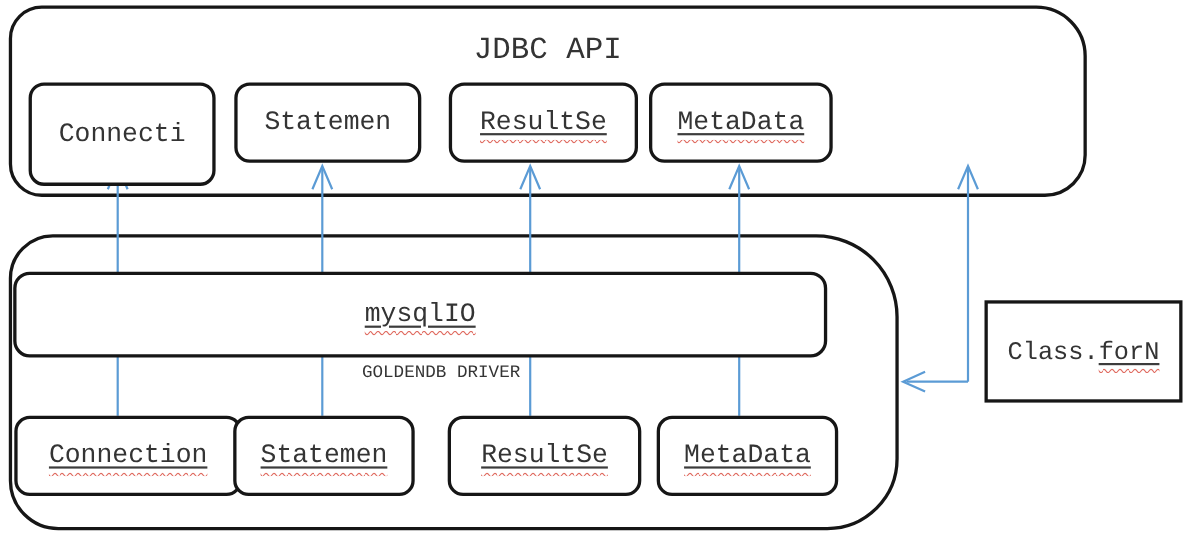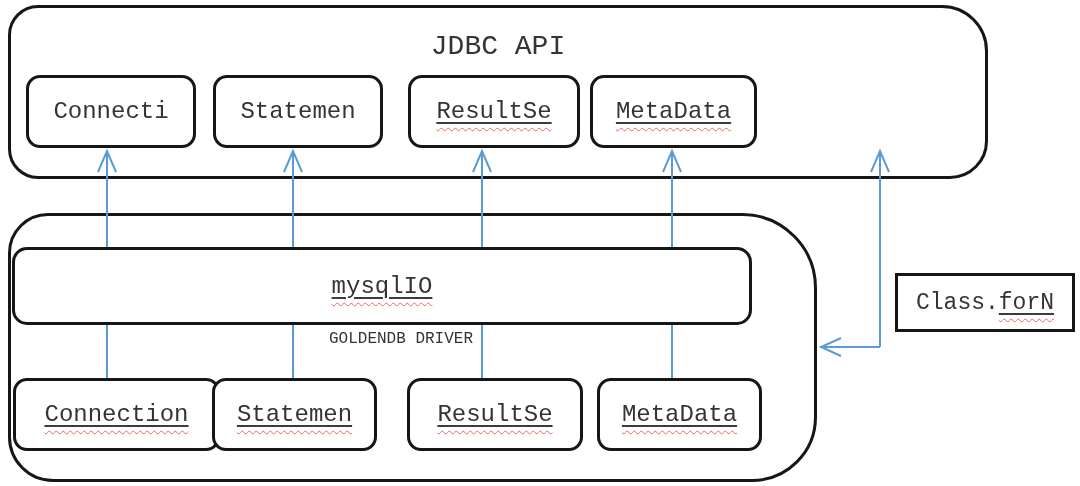--- a/index.html
+++ b/index.html
@@ -118,21 +118,21 @@
       <path class="arrow" d="M871 172 L880 151 L889 172" stroke="#5b9bd5"></path>
       <path class="arrow" d="M880 347 L824 347" stroke="#5b9bd5"></path>
       <path class="arrow" d="M841 338 L821 347 L841 356" stroke="#5b9bd5"></path>
     </g>
   </svg>
 
   <div class="node-box io-box" style="left:12px; top:247px; width:740px; height:78px;">
     <span class="spell-wavy"><span class="name-underline">mysqlIO</span></span>
   </div>
 
-  <div class="node-box" style="left:26px; top:75px; width:170px; height:73px;">
+  <div class="node-box" style="left:26px; top:75px; width:170px; height:94px;">
     <span>Connecti</span>
   </div>
 
   <div class="node-box" style="left:213px; top:75px; width:170px; height:73px;">
     <span>Statemen</span>
   </div>
 
   <div class="node-box" style="left:408px; top:75px; width:172px; height:73px;">
     <span class="spell-wavy"><span class="name-underline">ResultSe</span></span>
   </div>
@@ -151,17 +151,17 @@
   </div>
 
   <div class="node-box" style="left:407px; top:378px; width:176px; height:73px;">
     <span class="spell-wavy"><span class="name-underline">ResultSe</span></span>
   </div>
 
   <div class="node-box" style="left:597px; top:378px; width:165px; height:73px;">
     <span class="spell-wavy"><span class="name-underline">MetaData</span></span>
   </div>
 
-  <div class="class-box" style="left:895px; top:273px; width:180px; height:59px;">
+  <div class="class-box" style="left:895px; top:273px; width:180px; height:93px;">
     <span>Class.</span><span class="spell-wavy"><span class="name-underline">forN</span></span>
   </div>
 
 </div>
 
 </body></html>

